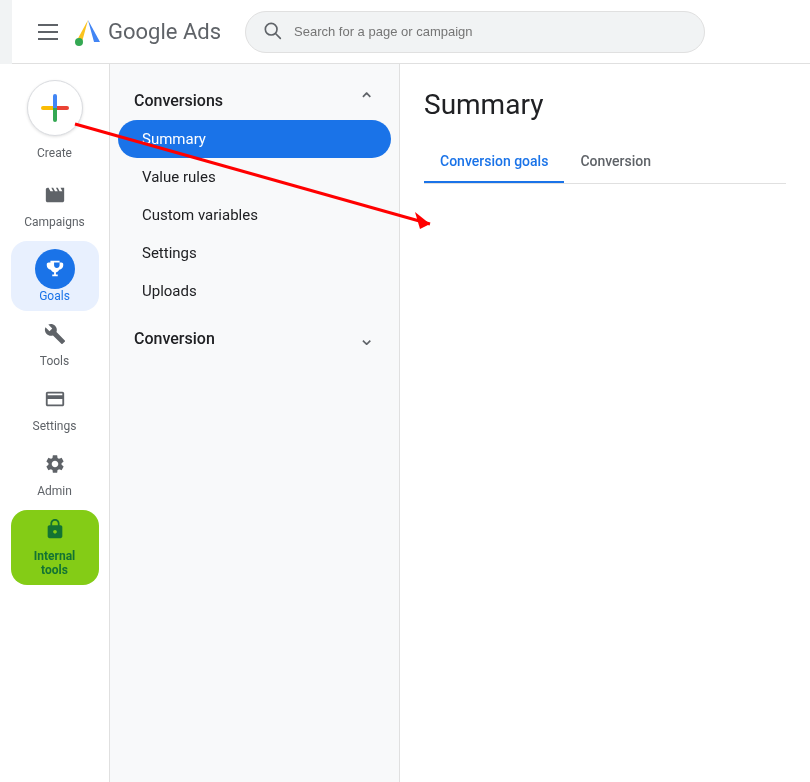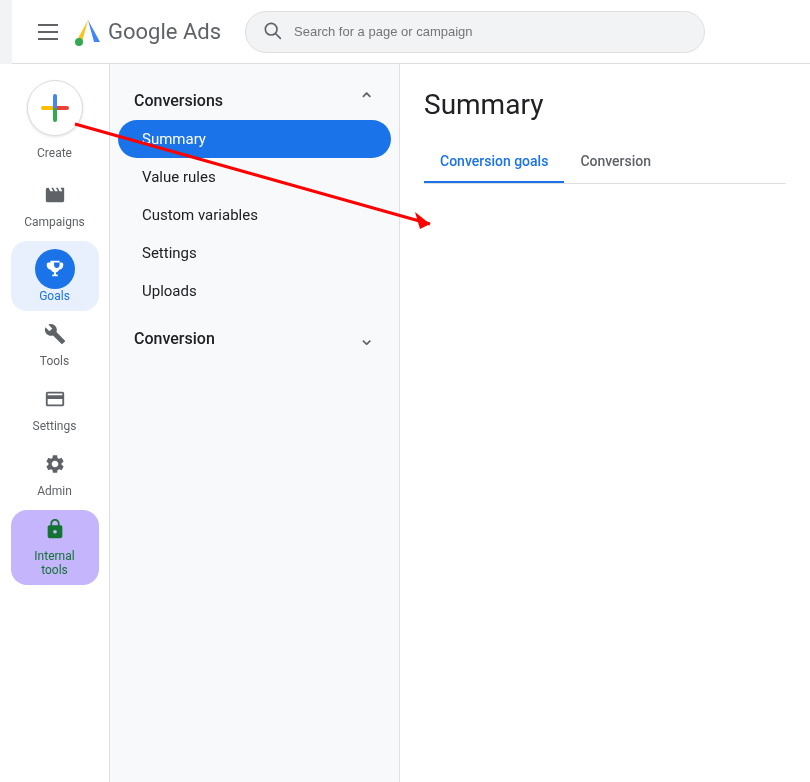--- a/index.html
+++ b/index.html
@@ -76,21 +76,22 @@
     .create-label { font-size: 12px; color: #5f6368; margin-top: 6px; }
 
     
     .goals-circle {
       width: 40px; height: 40px; border-radius: 50%;
       background: #1a73e8; display: flex; align-items: center; justify-content: center;
     }
 
     
     .sidebar-item.internal-tools {
-      background: #c4b5fd;
+      background: #84cc16;
+      font-weight: bold;
     }
     .sidebar-item.internal-tools .sidebar-item-label { color: #137333; }
 
     
     .nav-panel {
       width: 290px;
       background: #f8f9fa;
       padding: 16px 0;
       height: 100%;
       flex-shrink: 0;

